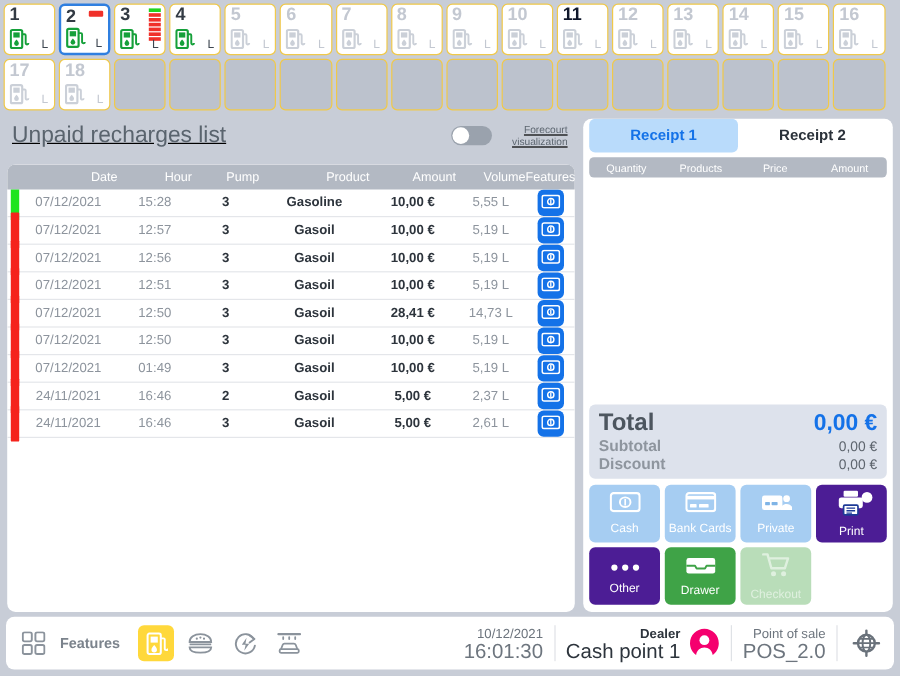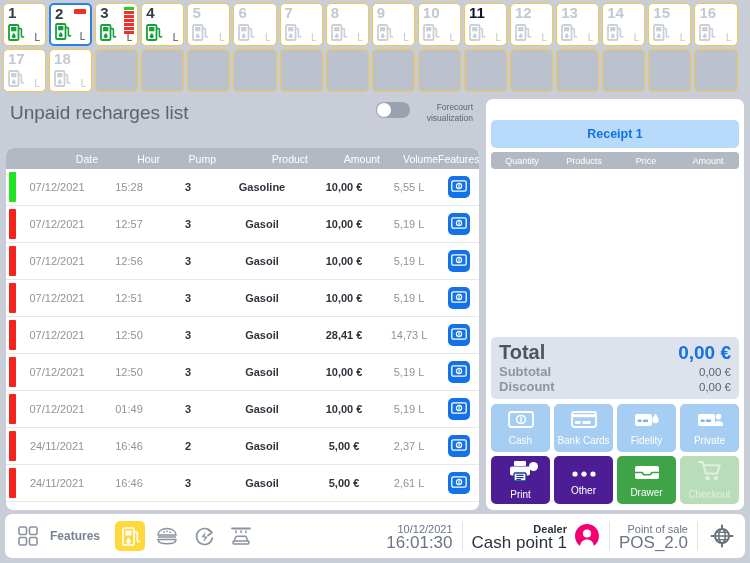--- a/index.html
+++ b/index.html
@@ -88,22 +88,23 @@
     min-height: 0;
   }
 
   
   .left-panel {
     flex: 1;
     display: flex; flex-direction: column;
     min-width: 0;
   }
   .list-header {
-    display: flex; 
-    padding: 6px 8px 24px 6px;
+    display: flex; align-items: center;
+    padding: 6px 8px 13px 6px;
+    text-decoration: underline;
   }
   .list-title {
     font-size: 19px;
     color: #5a646e;
     flex: 1;
   }
   .toggle {
     width: 34px; height: 16px;
     background: #9aa2ad;
     border-radius: 9px;
@@ -154,21 +155,21 @@
   .c-hour  { width: 62px; flex:none; }
   .c-pump  { width: 56px; flex:none; }
   .c-prod  { width: 92px; flex:none; }
   .c-amt   { width: 72px; flex:none; }
   .c-vol   { width: 58px; flex:none; }
   .c-feat  { flex:1; }
 
   .tbody { flex: 1; overflow: hidden; }
   .trow {
     display: flex; align-items: center;
-    height: 37px;
+    height: 23px;
     border-bottom: 1px solid #e4e6ea;
   }
   .trow .c-bar {
     height: 30px; width: 7px;
     margin-left: 3px;
     border-radius: 1px;
   }
   .trow div { font-size: 11px; text-align: center; }
   .cell-date { color: #8d949d; }
   .cell-hour { color: #8d949d; }
@@ -186,21 +187,21 @@
 
   
   .right-panel {
     width: 258px;
     flex: none;
     background: #ffffff;
     border-radius: 7px;
     margin: 3px 2px 4px 0;
     display: flex; flex-direction: column;
     overflow: hidden;
-    padding: 21px 5px 6px 5px;
+    padding: 0 5px 6px 5px;
   }
   .receipt-tabs {
     display: flex;
     flex: none;
     margin-bottom: 4px;
   }
   .rtab {
     flex: 1;
     text-align: center;
     font-size: 12.5px;
@@ -691,20 +692,21 @@
                     </svg></span>
                 </div></div>
             </div>
           </div>
       </div>
     </div>
 
     <div class="right-panel">
       <div class="receipt-tabs" id="rtabs">
           <div class="rtab active">Receipt 1</div>
+          <div class="rtab">Receipt 2</div>
         </div>
       <div class="rthead">
         <div>Quantity</div>
         <div>Products</div>
         <div>Price</div>
         <div>Amount</div>
       </div>
       <div class="receipt-body"></div>
 
       <div class="totals">
@@ -732,29 +734,20 @@
             <span class="lbl">Cash</span>
           </div>
           <div class="pay-btn pay-light">
             <span><svg width="26" height="17" viewBox="0 0 26 17">
                 <rect x="1" y="1" width="24" height="15" rx="2.2" fill="none" stroke="#fff" stroke-width="1.8"></rect>
                 <rect x="1" y="3.2" width="24" height="3" fill="#fff"></rect>
                 <rect x="4" y="10" width="5.5" height="3" rx="0.6" fill="#fff"></rect>
                 <rect x="11.5" y="10" width="8" height="3" rx="0.6" fill="#fff"></rect>
               </svg></span>
             <span class="lbl">Bank Cards</span>
-          </div>
-          <div class="pay-btn pay-light">
-            <span><svg width="26" height="17" viewBox="0 0 26 17">
-                <rect x="1" y="3" width="17" height="12" rx="2" fill="#fff"></rect>
-                <rect x="3.6" y="8.4" width="4" height="2.6" rx="0.5" fill="#7fb4e6"></rect>
-                <rect x="9" y="8.4" width="5" height="2.6" rx="0.5" fill="#7fb4e6"></rect>
-                <path d="M21.5 2.5 C19.3 6 18.3 7.6 18.3 9 a3.2 3.2 0 0 0 6.4 0 c0-1.4-1-3-3.2-6.5z" fill="#fff"></path>
-              </svg></span>
-            <span class="lbl">Fidelity</span>
           </div>
           <div class="pay-btn pay-light">
             <span><svg width="26" height="17" viewBox="0 0 26 17">
                 <rect x="1" y="3" width="17" height="12" rx="2" fill="#fff"></rect>
                 <rect x="3.6" y="8.4" width="4" height="2.6" rx="0.5" fill="#7fb4e6"></rect>
                 <rect x="9" y="8.4" width="5" height="2.6" rx="0.5" fill="#7fb4e6"></rect>
                 <circle cx="21.5" cy="5.6" r="2.8" fill="#fff"></circle>
                 <path d="M16.3 15 c0-3.1 2.3-5.1 5.2-5.1 c2.9 0 5.2 2 5.2 5.1z" fill="#fff"></path>
               </svg></span>
             <span class="lbl">Private</span>

